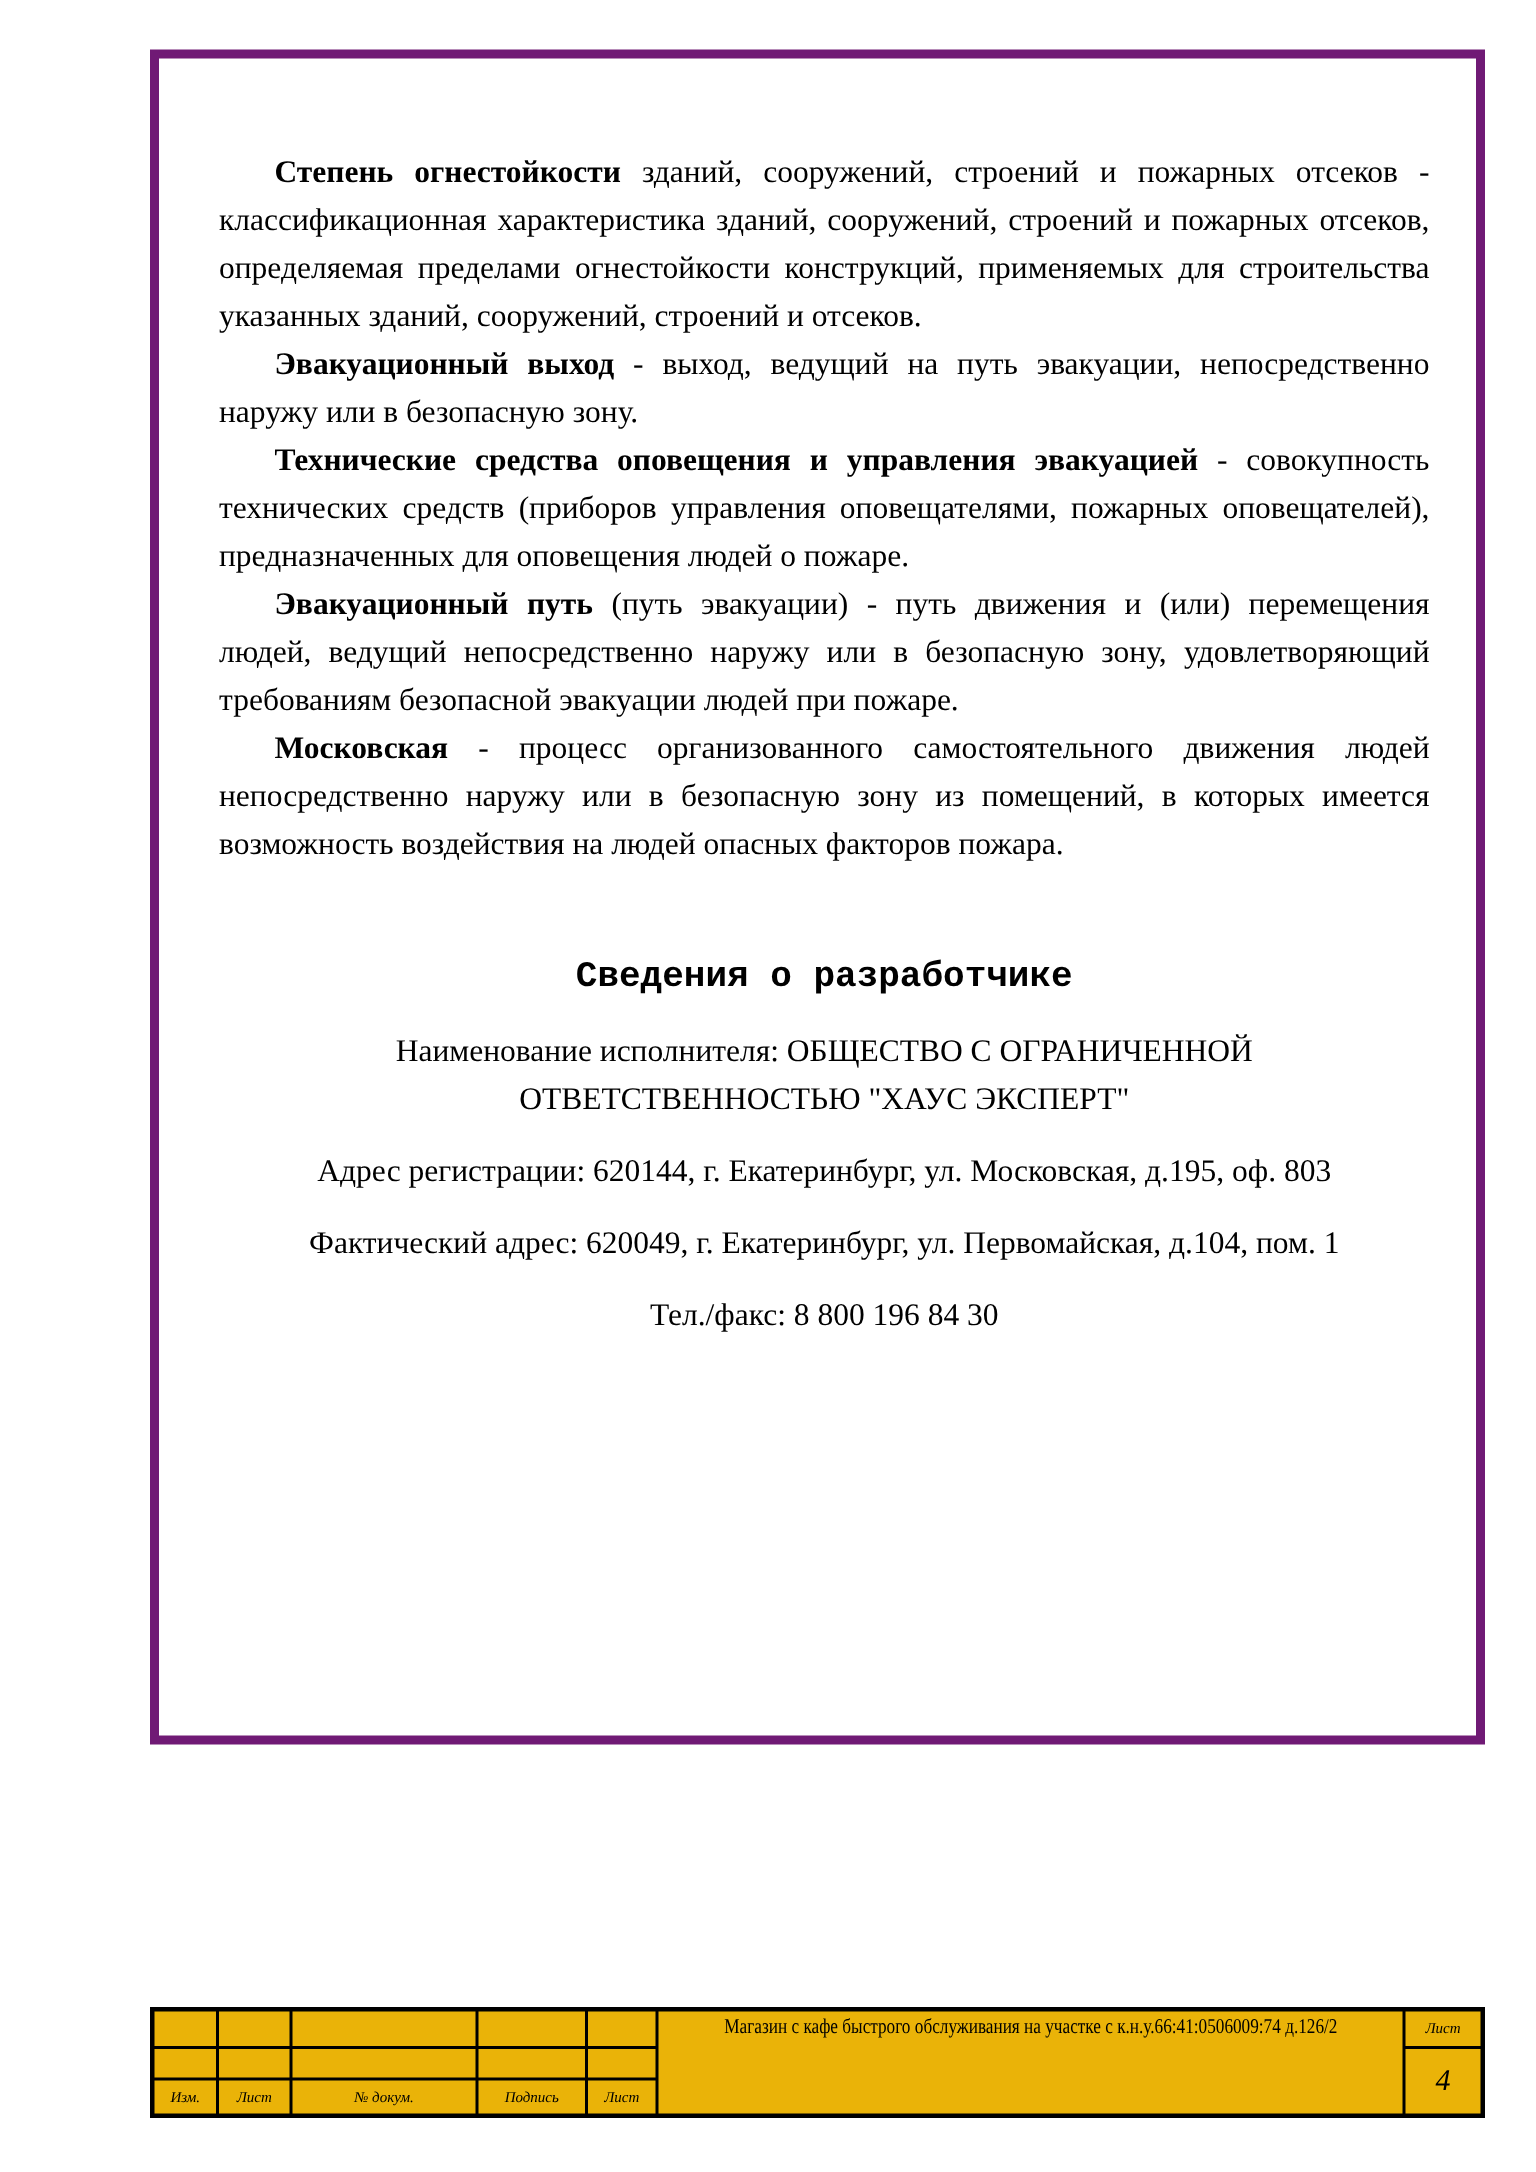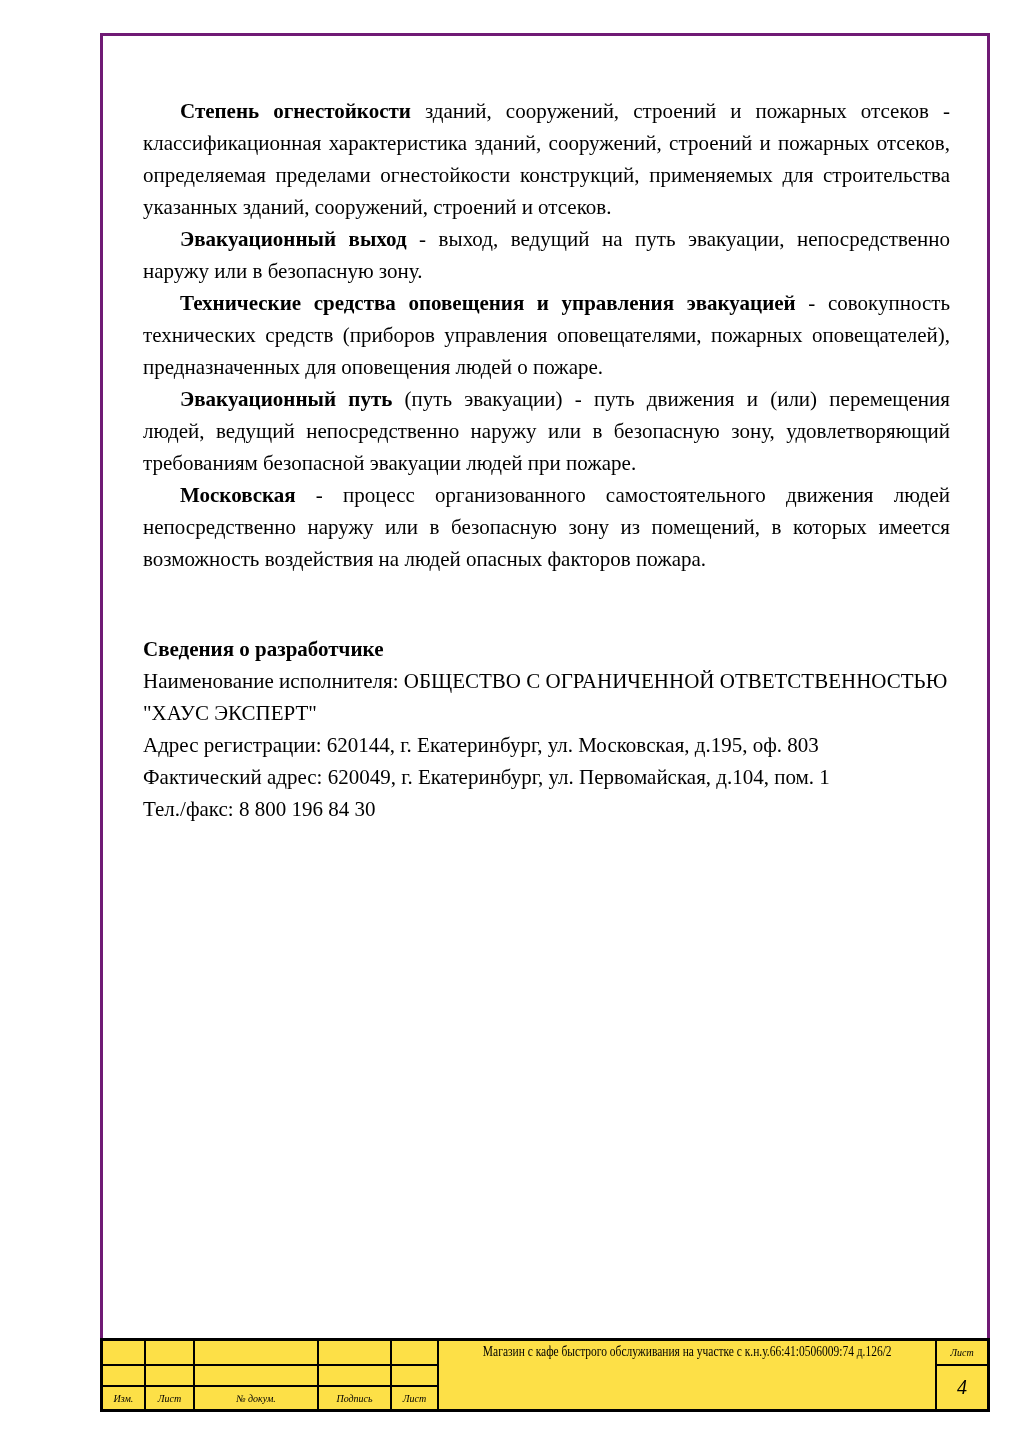--- a/index.html
+++ b/index.html
@@ -14,51 +14,52 @@
     background: #ffffff;
     font-family: "Liberation Serif", "DejaVu Serif", serif;
     color: #000000;
     overflow: hidden;
   }
   .frame {
     position: absolute;
     left: 100px;
     top: 33px;
     width: 890px;
-    height: 1379px;
-    border: 3px solid #701a75;
+    height: 1130px;
+    border: 6px solid #701a75;
     box-sizing: border-box;
   }
   .content {
     position: absolute;
     left: 40px;
     top: 0;
     width: 807px;
     padding-top: 59px;
   }
   .body-par {
     margin: 0;
     font-size: 21px;
     line-height: 32px;
     text-align: justify;
     text-indent: 37px;
   }
   .term { font-weight: bold; }
   .dev-heading {
     margin: 58px 0 0 0;
+    font-size: 24px;
+    line-height: 32px;
+    font-weight: bold;
+    text-align: center;
+    font-family: Liberation Mono, monospace;
+  }
+  .dev-line {
+    margin: 16px;
     font-size: 21px;
     line-height: 32px;
-    font-weight: bold;
-    text-align: left;
-  }
-  .dev-line {
-    margin: 0;
-    font-size: 21px;
-    line-height: 32px;
-    text-align: left;
+    text-align: center;
   }
   
   .titleblock {
     position: absolute;
     left: 100px;
     top: 1338px;
     width: 890px;
     height: 74px;
     box-sizing: border-box;
     border: 3px solid #000000;
@@ -66,21 +67,21 @@
     display: grid;
     grid-template-columns: 41px 47px 122px 71px 45px 1fr 50px;
     grid-template-rows: 23px 19px 1fr;
     grid-template-areas:
       "e1 e2 e3 e4 e5 ttl shl"
       "e6 e7 e8 e9 e10 ttl pgn"
       "izm lst dok pod dat ttl pgn";
     gap: 2px;
   }
   .tb-cell {
-    background: #fde047;
+    background: #eab308;
     display: flex;
     align-items: center;
     justify-content: center;
     overflow: hidden;
   }
   .tb-label {
     font-style: italic;
     font-size: 10px;
     white-space: nowrap;
   }

